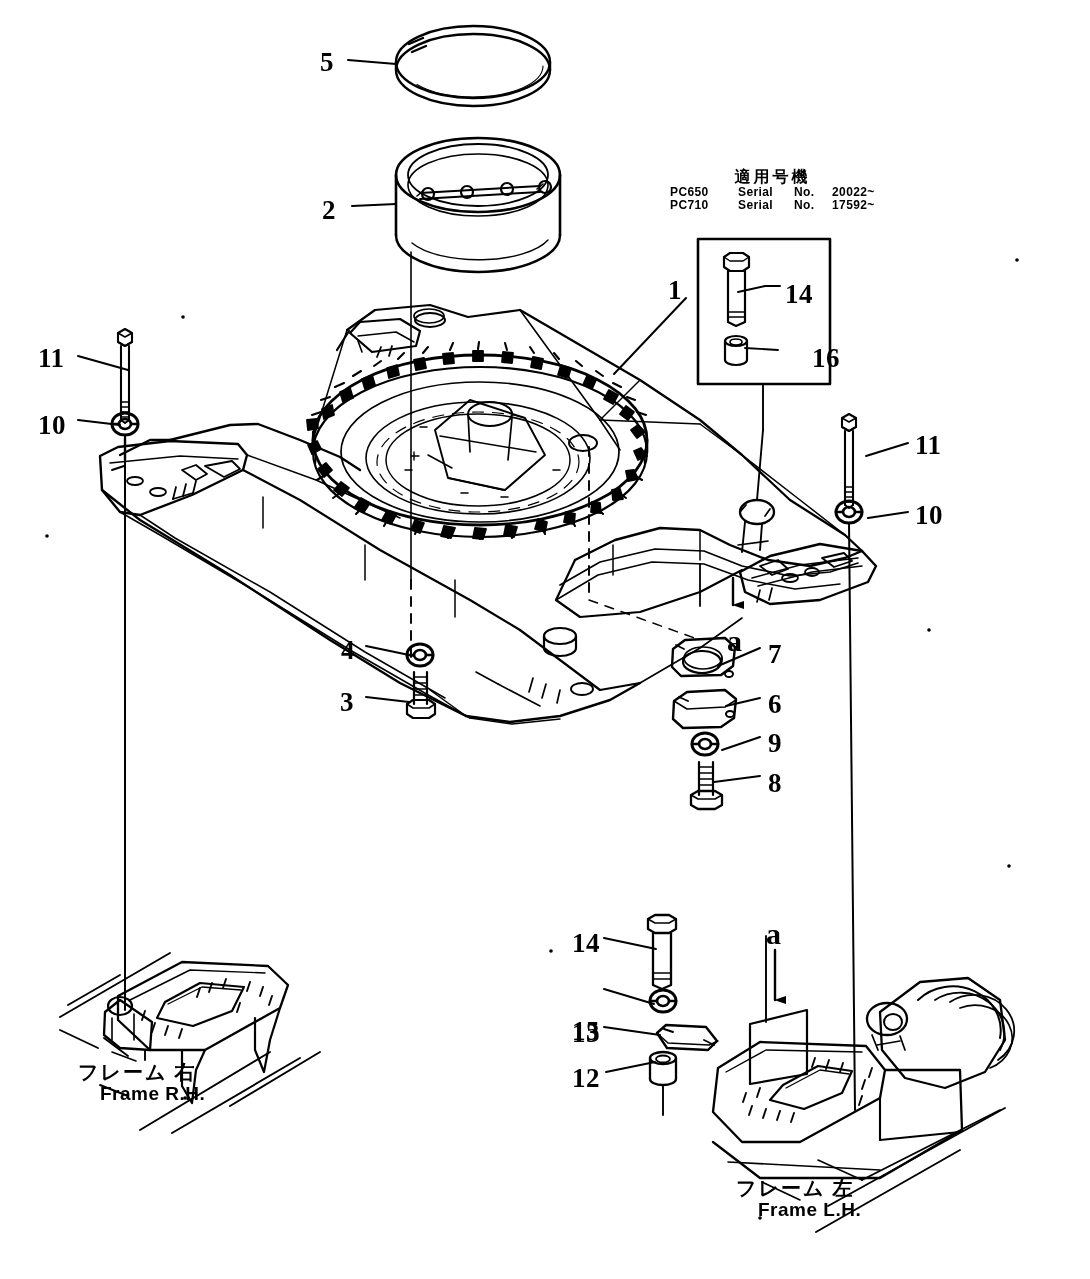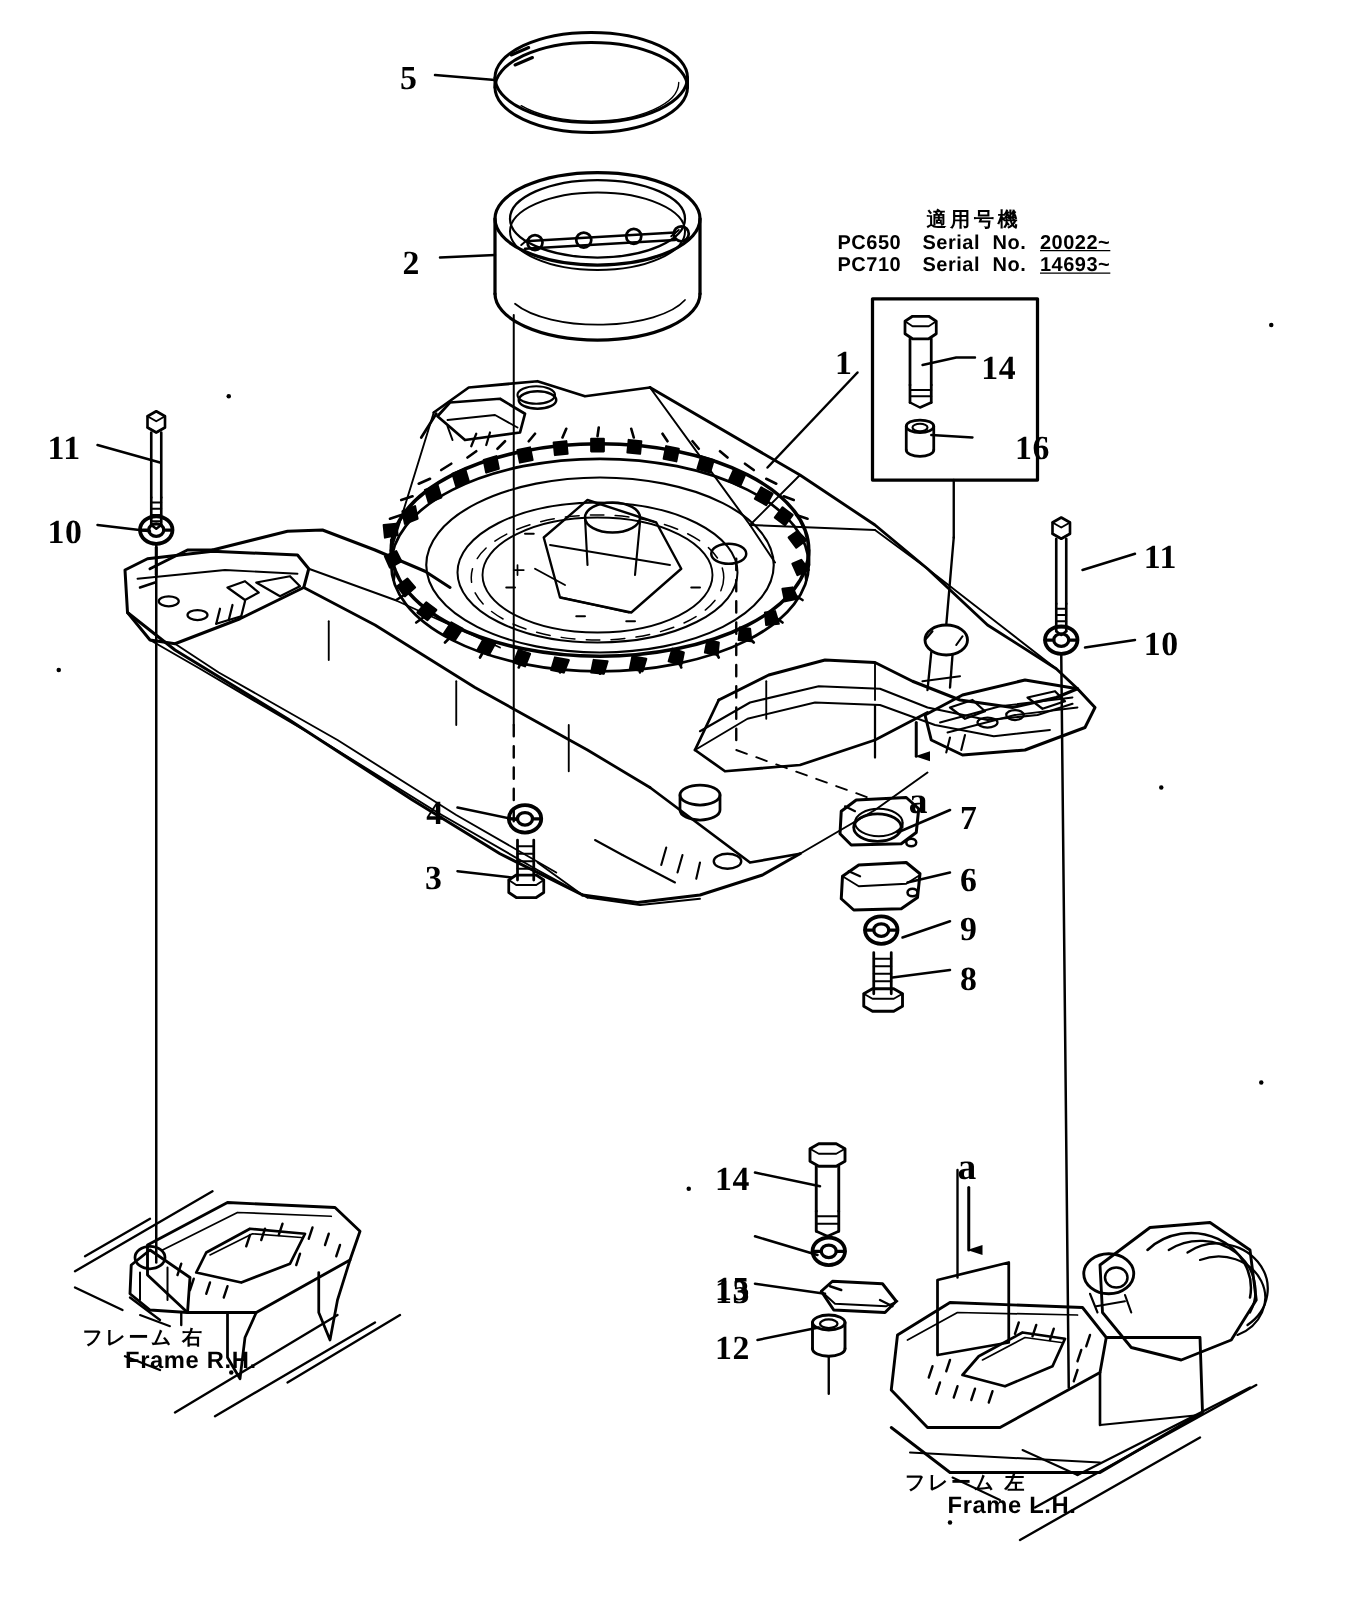--- a/index.html
+++ b/index.html
@@ -40,37 +40,38 @@
     color:#000;
     white-space:nowrap;
     line-height:1.12;
     margin-left:16px;
   }
   .serial-head{
     font-size:16px;
     letter-spacing:3px;
     text-align:center;
   }
-  .serial-row{font-size:16px;letter-spacing:0.4px;text-decoration:underline;}
+  .serial-row{font-size:12px;letter-spacing:0.4px;}
   .serial-row .mdl{display:inline-block;width:68px;}
   .serial-row .sn{display:inline-block;width:56px;}
   .serial-row .no{display:inline-block;width:38px;}
   .framelabel{
     position:absolute;
     font-weight:700;
     color:#000;
     line-height:1.08;
     white-space:nowrap;
   }
   .framelabel .jp{
-    font-family:Liberation Sans, sans-serif;
-    font-size:16px;
+    font-family:Liberation Serif, serif;
+    font-size:20px;
     letter-spacing:2px;
     display:block;
     padding-left:6px;
+    margin-left:12px;
   }
   .framelabel .en{
     font-family:"Liberation Sans", sans-serif;
     font-size:19px;
     letter-spacing:0.5px;
     display:block;
     margin-left:40px;
   }
 </style>
 </head>
@@ -523,21 +524,21 @@
 
     </g>
   </svg>
 
   <div class="serialbox" style="left:654px; top:168px;">
     <div class="serial-head">適用号機</div>
     <div class="serial-row">
       <span class="mdl">PC650</span><span class="sn">Serial</span><span class="no">No.</span><span>20022~</span>
     </div>
     <div class="serial-row">
-      <span class="mdl">PC710</span><span class="sn">Serial</span><span class="no">No.</span><span>14693~</span>
+      <span class="mdl">PC710</span><span class="sn">Serial</span><span class="no">No.</span><span>17592~</span>
     </div>
   </div>
 
   <div class="callout" style="left:668px;  top:277px;">1</div>
   <div class="callout" style="left:322px;  top:197px;">2</div>
   <div class="callout" style="left:340px;  top:689px;">3</div>
   <div class="callout" style="left:341px;  top:637px;">4</div>
   <div class="callout" style="left:320px;  top:49px;">5</div>
   <div class="callout" style="left:768px;  top:691px;">6</div>
   <div class="callout" style="left:768px;  top:641px;">7</div>

